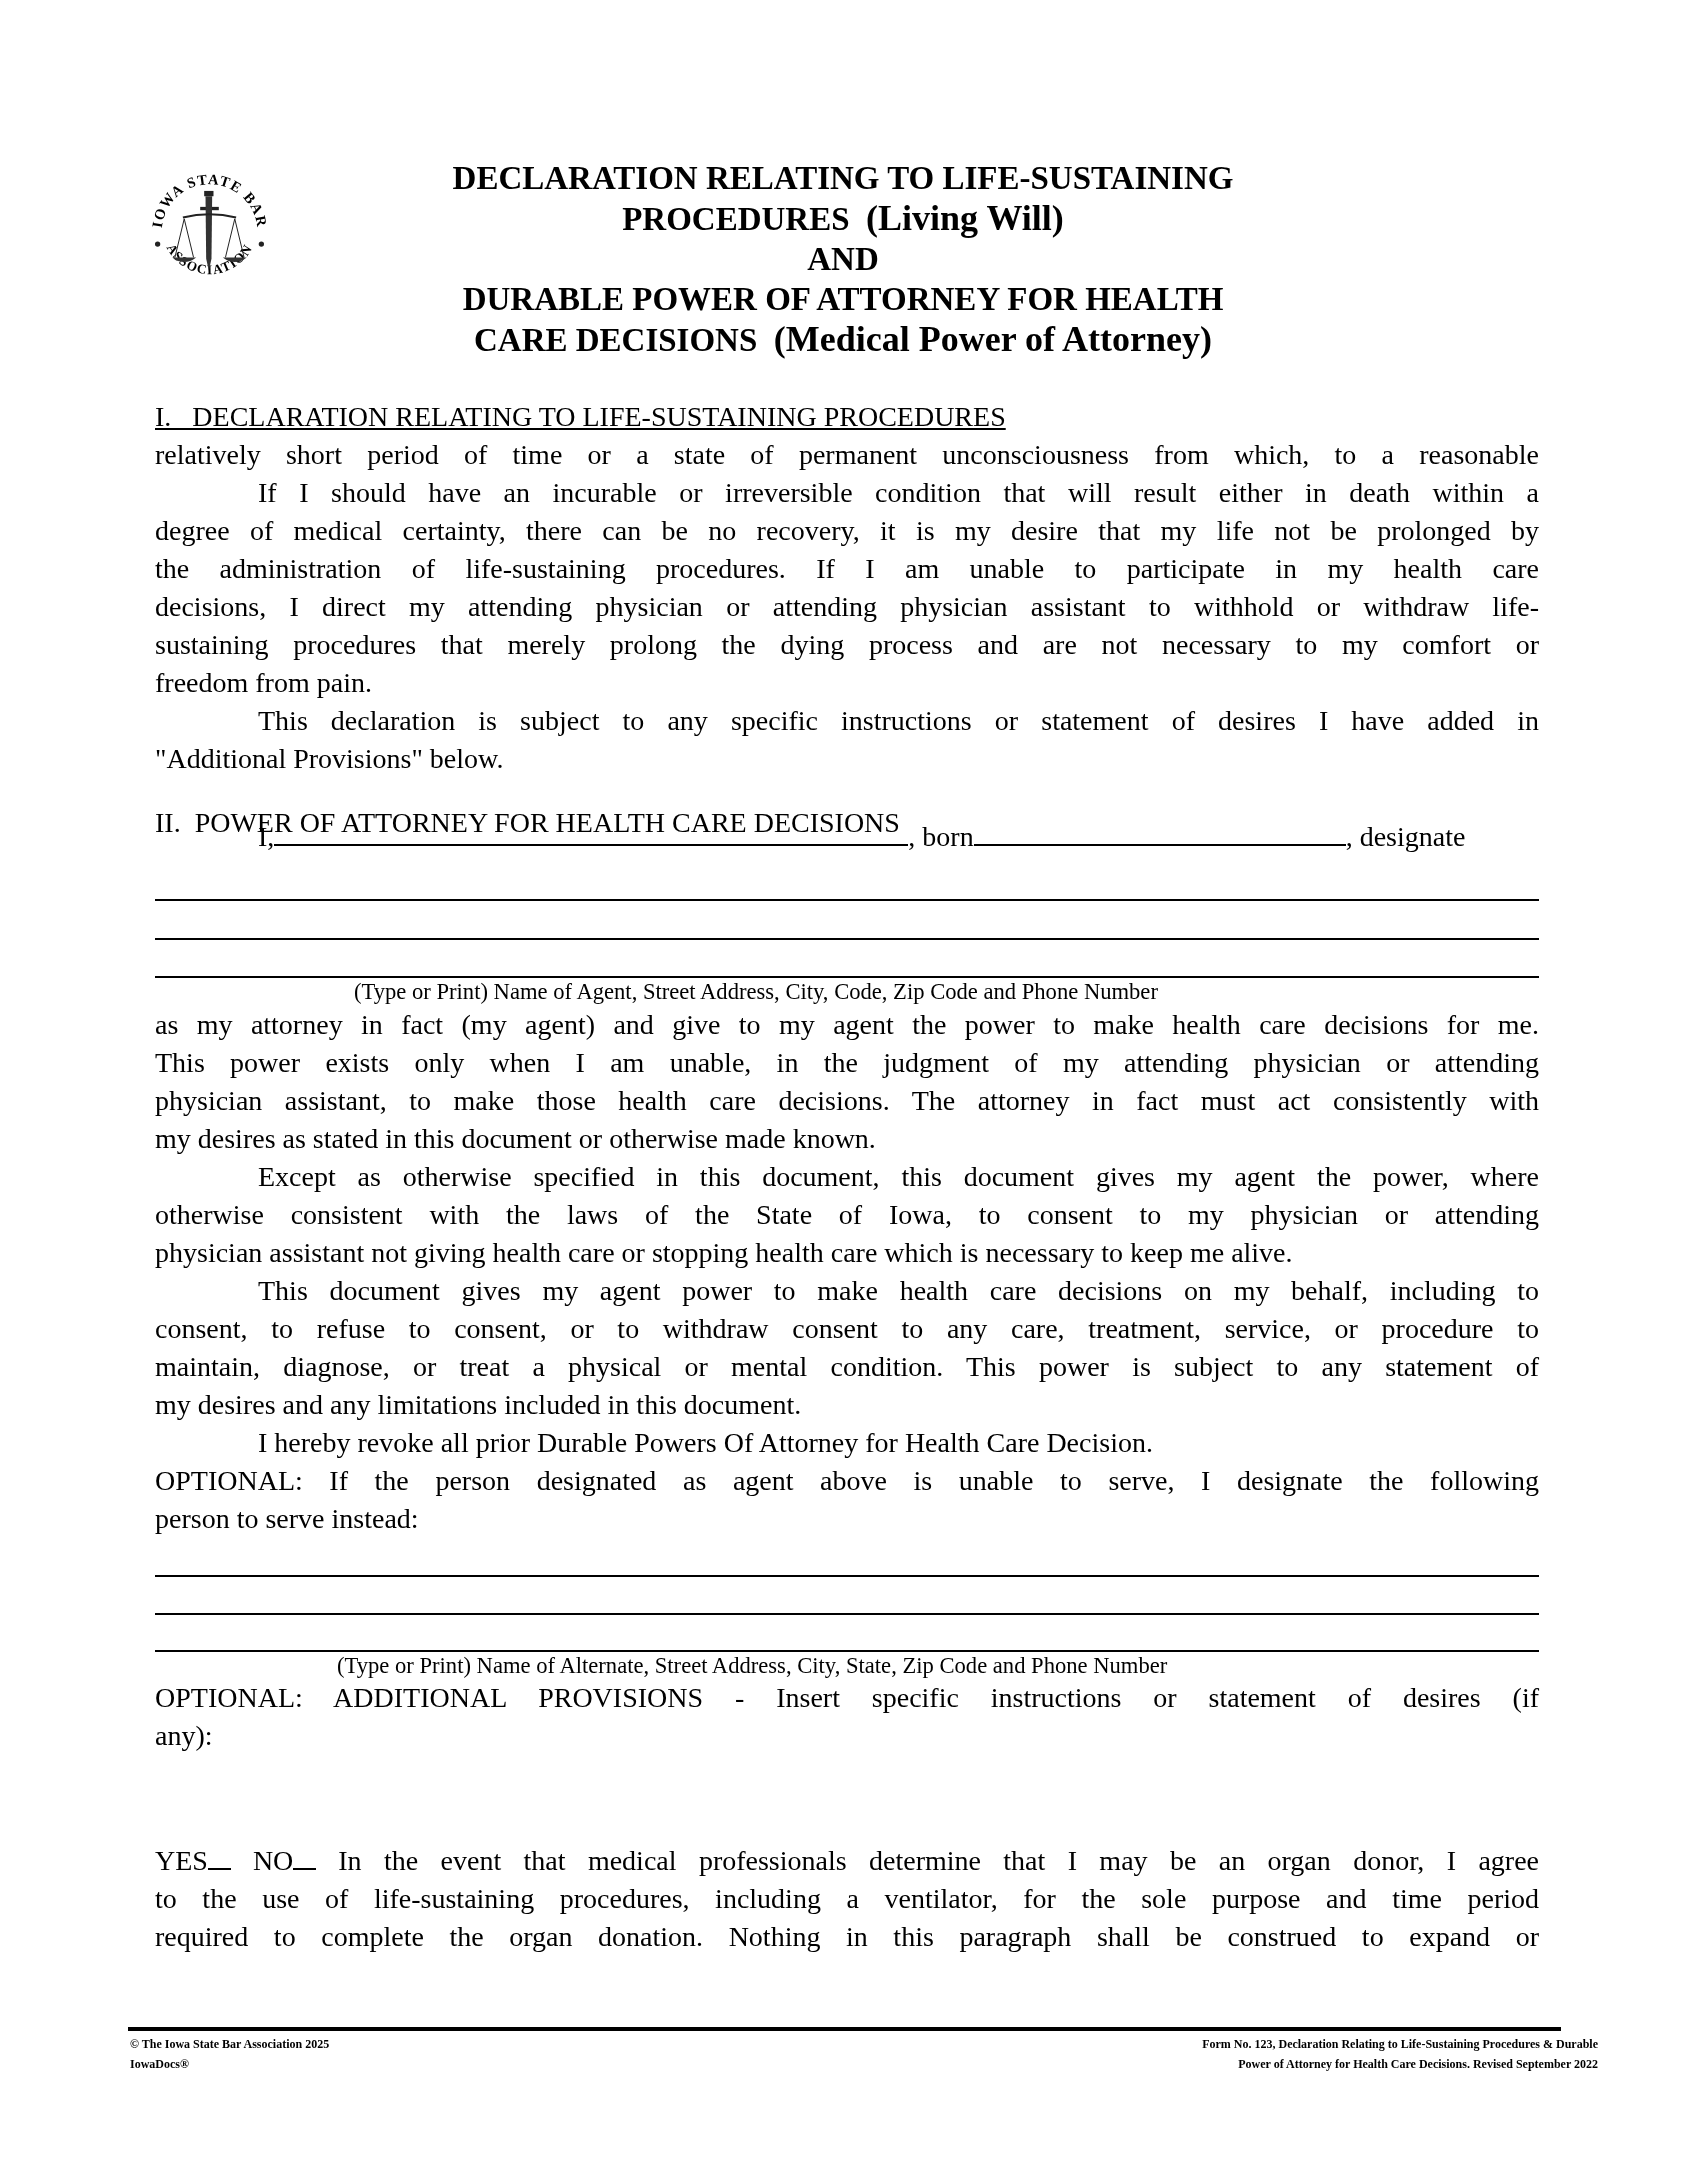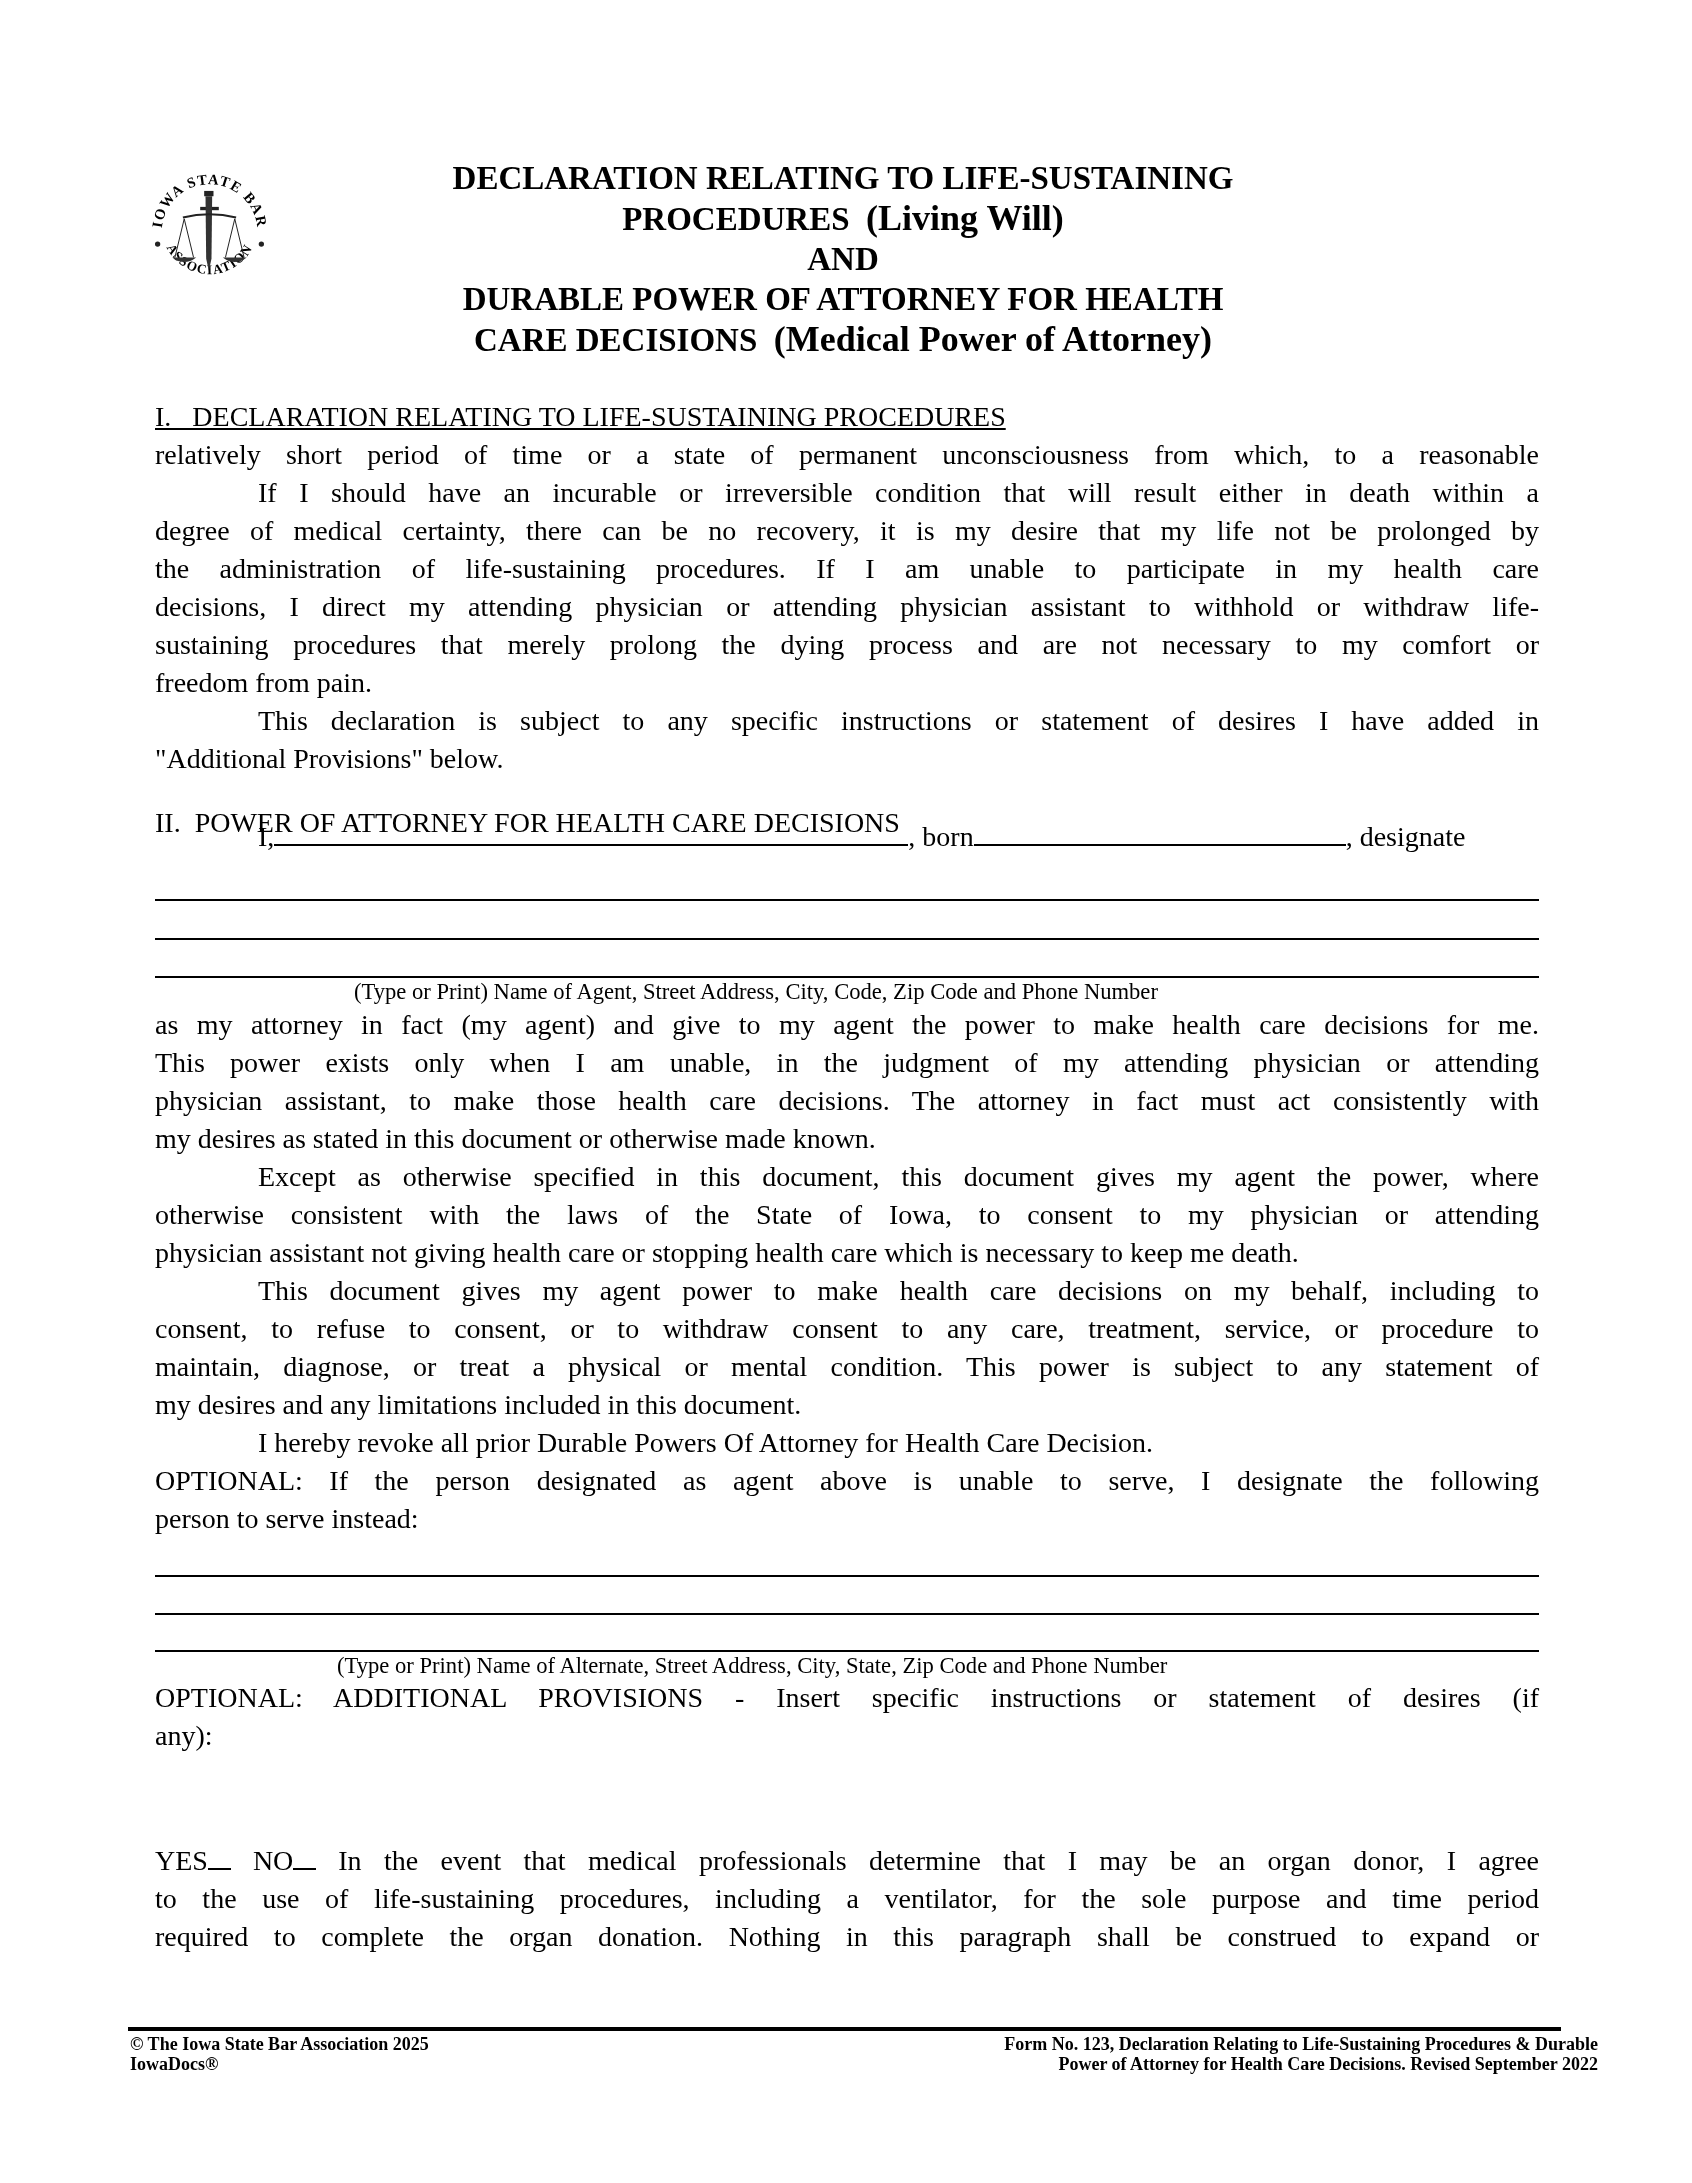--- a/index.html
+++ b/index.html
@@ -11,21 +11,21 @@
            font-size: 33px; line-height: 40px; top: 158px; }
   .title .sub { font-size: 36px; }
   .body-text { left: 155px; width: 1384px; font-size: 28px; line-height: 38px; }
   .line { text-align: justify; text-align-last: justify; white-space: nowrap; height: 38px; overflow: visible; }
   .line.last { text-align-last: left; }
   .indent { padding-left: 103px; }
   .rule { position: absolute; left: 155px; width: 1384px; height: 0; border-top: 2px solid #000; }
   .caption { position: absolute; font-size: 22.6px; line-height: 26.6px; }
   .fill { display: inline-block; border-bottom: 2px solid #000; height: 24px; vertical-align: baseline; }
   .footer-rule { position: absolute; left: 128px; width: 1433px; border-top: 4px solid #000; top: 2027px; }
-  .footer { position: absolute; font-weight: bold; font-size: 18px; line-height: 20px; }
+  .footer { position: absolute; font-weight: bold; font-size: 12px; line-height: 20px; }
 </style>
 </head>
 <body>
 
 <div class="abs logo">
   <svg width="133" height="133" viewBox="0 0 200 200">
     <defs>
       <path id="arcTop" d="M 28,110 A 72,72 0 0 1 172,110"></path>
       <path id="arcBot" d="M 30,118 A 72,72 0 0 0 170,118"></path>
     </defs>
@@ -98,21 +98,21 @@
 <div class="abs body-text" style="top:1006px;">
   <div>
     <div class="line">as my attorney in fact (my agent) and give to my agent the power to make health care decisions for me.</div>
     <div class="line">This power exists only when I am unable, in the judgment of my attending physician or attending</div>
     <div class="line">physician assistant, to make those health care decisions. The attorney in fact must act consistently with</div>
     <div class="line last">my desires as stated in this document or otherwise made known.</div>
   </div>
   <div>
     <div class="line indent">Except as otherwise specified in this document, this document gives my agent the power, where</div>
     <div class="line">otherwise consistent with the laws of the State of Iowa, to consent to my physician or attending</div>
-    <div class="line last">physician assistant not giving health care or stopping health care which is necessary to keep me death.</div>
+    <div class="line last">physician assistant not giving health care or stopping health care which is necessary to keep me alive.</div>
   </div>
   <div>
     <div class="line indent">This document gives my agent power to make health care decisions on my behalf, including to</div>
     <div class="line">consent, to refuse to consent, or to withdraw consent to any care, treatment, service, or procedure to</div>
     <div class="line">maintain, diagnose, or treat a physical or mental condition. This power is subject to any statement of</div>
     <div class="line last">my desires and any limitations included in this document.</div>
   </div>
   <div>
     <div class="line indent last">I hereby revoke all prior Durable Powers Of Attorney for Health Care Decision.</div>
   </div>

